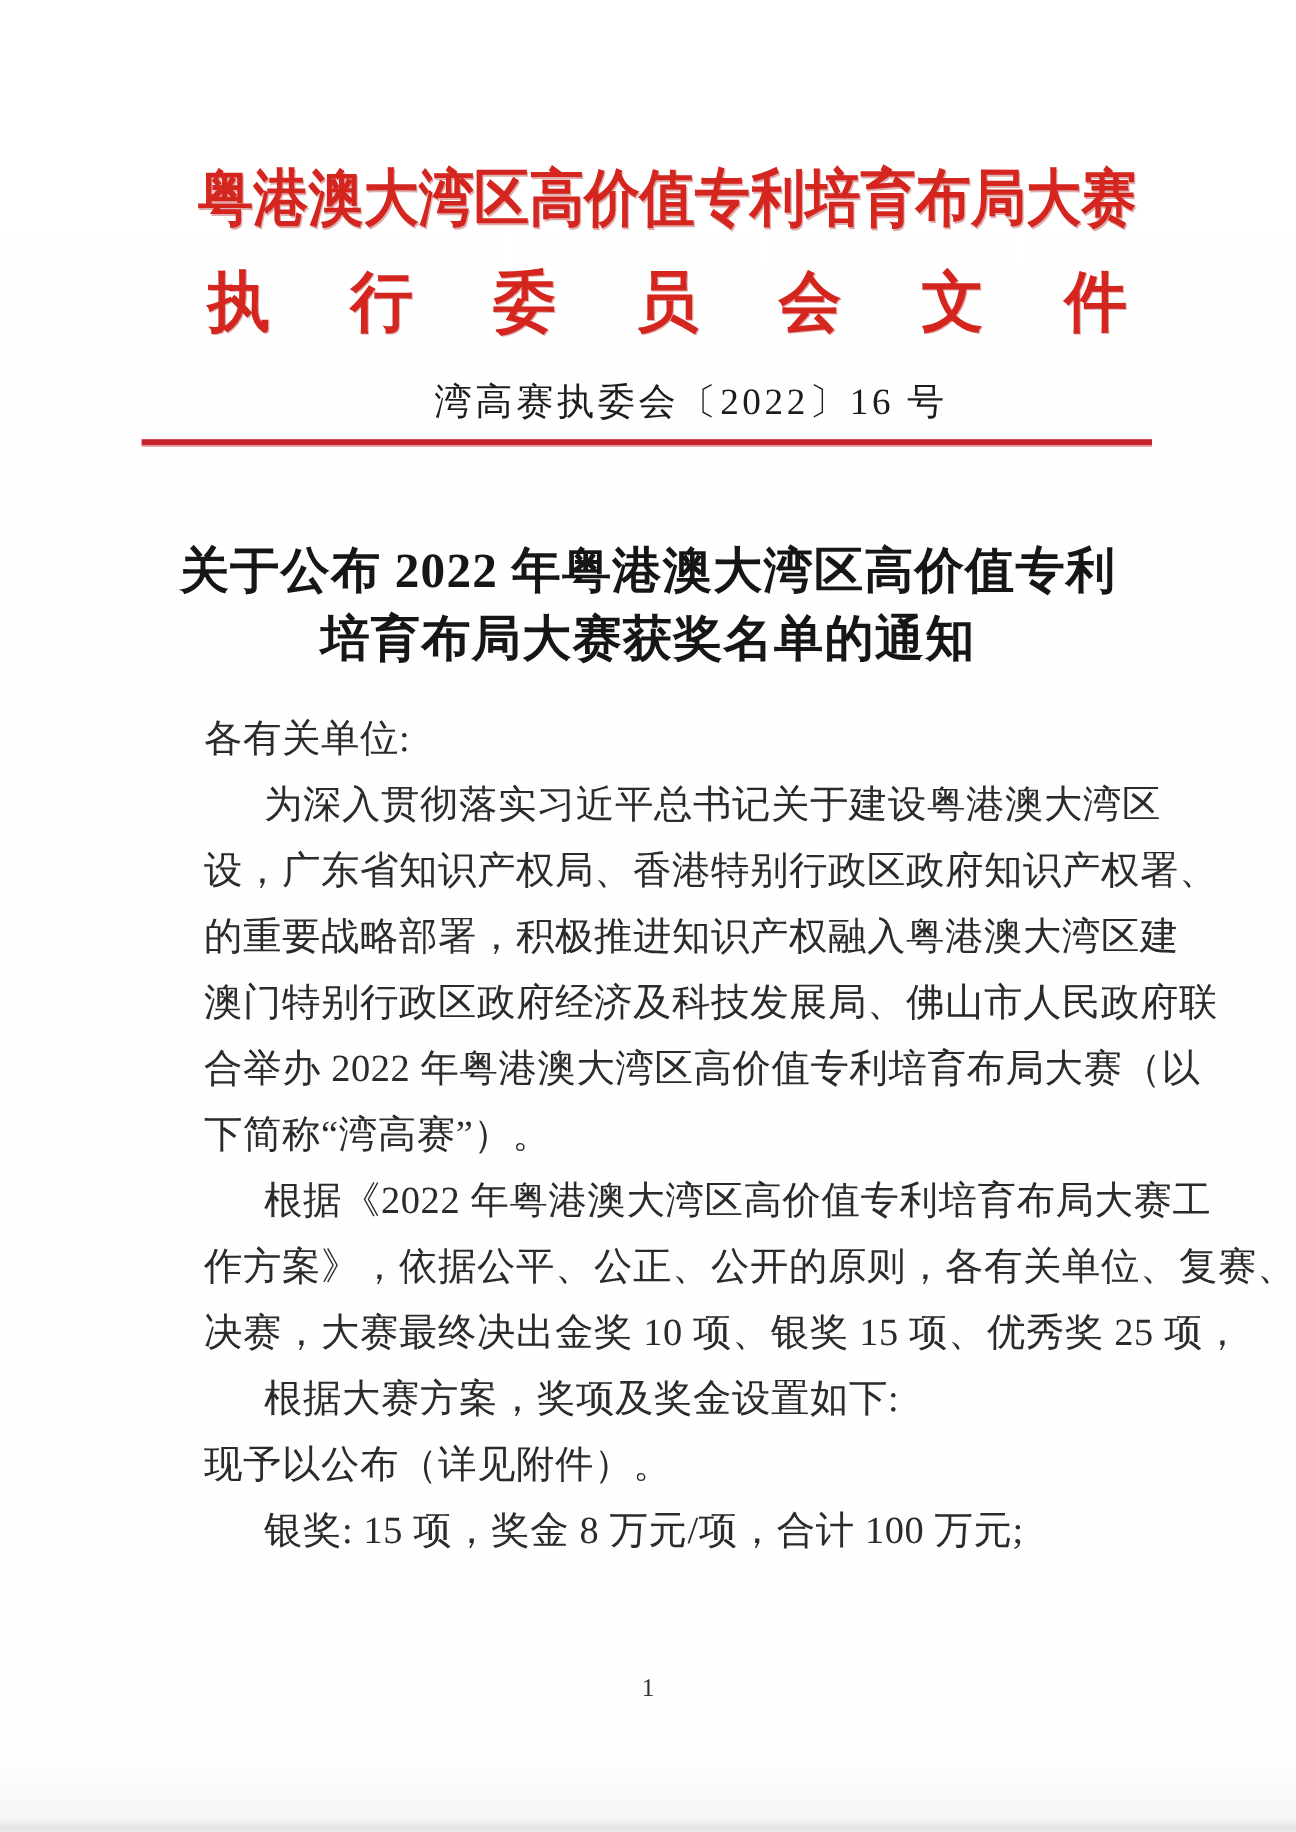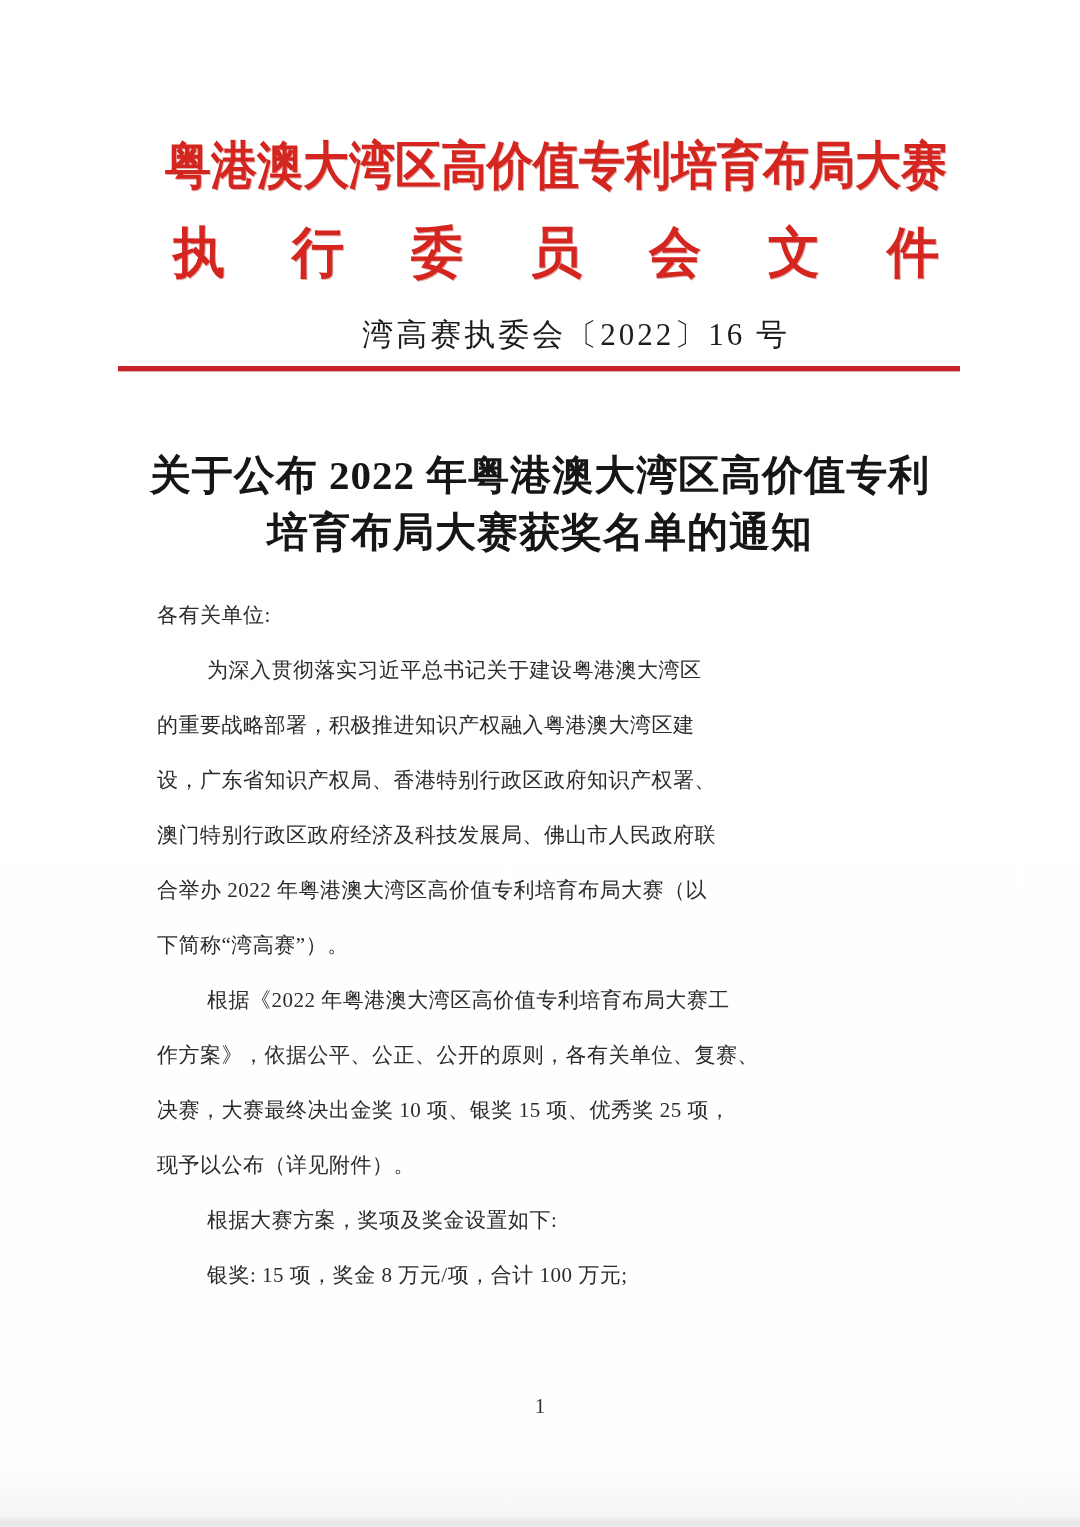--- a/index.html
+++ b/index.html
@@ -79,23 +79,23 @@
     font-size: 41px;
     font-weight: bold;
     color: var(--title-text);
     line-height: 57px;
     letter-spacing: 1px;
   }
   
   .body-text {
     position: absolute;
     top: 588px;
-    left: 157px;
+    left: 170px;
     width: 760px;
-    font-size: 21px;
+    font-size: 32px;
     color: var(--body-text);
     letter-spacing: 0.5px;
   }
   .body-text .line {
     height: 55px;
     line-height: 55px;
     white-space: nowrap;
   }
   .body-text .indent { padding-left: 50px; }
   
@@ -134,30 +134,30 @@
   <div class="red-rule"></div>
 
   <div class="title">
     <div>关于公布 2022 年粤港澳大湾区高价值专利</div>
     <div>培育布局大赛获奖名单的通知</div>
   </div>
 
   <div class="body-text">
     <div class="line">各有关单位:</div>
     <div class="line indent">为深入贯彻落实习近平总书记关于建设粤港澳大湾区</div>
+    <div class="line">设，广东省知识产权局、香港特别行政区政府知识产权署、</div>
     <div class="line">的重要战略部署，积极推进知识产权融入粤港澳大湾区建</div>
-    <div class="line">设，广东省知识产权局、香港特别行政区政府知识产权署、</div>
     <div class="line">澳门特别行政区政府经济及科技发展局、佛山市人民政府联</div>
     <div class="line">合举办 2022 年粤港澳大湾区高价值专利培育布局大赛（以</div>
     <div class="line">下简称“湾高赛”）。</div>
     <div class="line indent">根据《2022 年粤港澳大湾区高价值专利培育布局大赛工</div>
     <div class="line">作方案》，依据公平、公正、公开的原则，各有关单位、复赛、</div>
     <div class="line">决赛，大赛最终决出金奖 10 项、银奖 15 项、优秀奖 25 项，</div>
+    <div class="line indent">根据大赛方案，奖项及奖金设置如下:</div>
     <div class="line">现予以公布（详见附件）。</div>
-    <div class="line indent">根据大赛方案，奖项及奖金设置如下:</div>
     <div class="line indent">银奖: 15 项，奖金 8 万元/项，合计 100 万元;</div>
   </div>
 
   <div class="page-number">1</div>
 
   <div class="scan-edge"></div>
 
 </div>
 
 </body></html>

